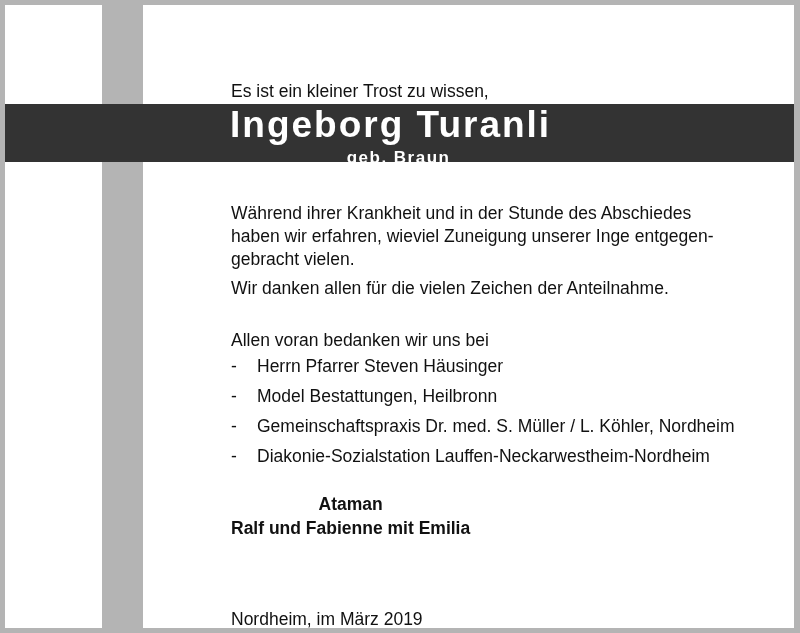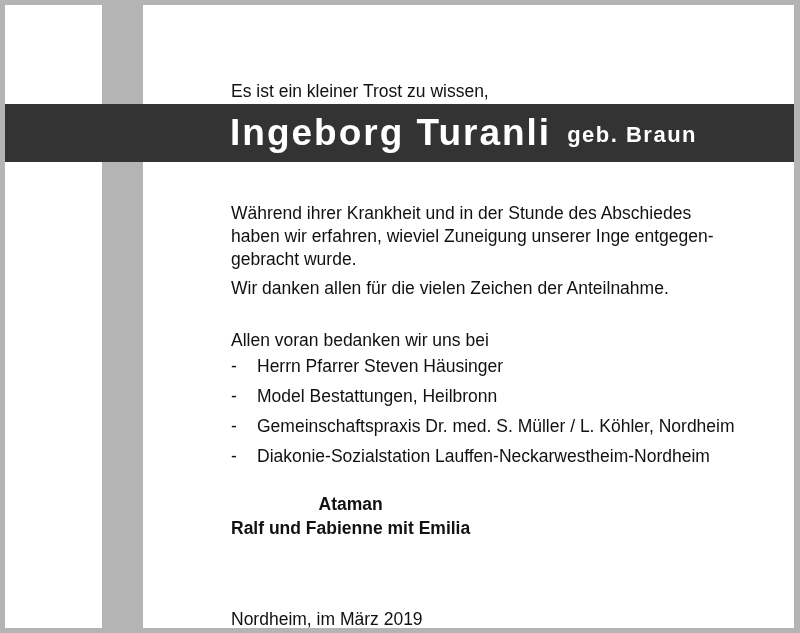--- a/index.html
+++ b/index.html
@@ -21,24 +21,24 @@
     position: absolute; left: 143px; top: 5px; width: 651px; height: 623px;
     background: #ffffff;
   }
   .band {
     position: absolute; left: 5px; top: 104px; width: 789px; height: 58px;
     background: #333333;
   }
   .name {
     position: absolute; left: 230px; top: 104px; height: 58px;
     display: flex; align-items: center; white-space: nowrap;
-    color: #ffffff; font-weight: bold;
+    color: #ffffff; font-weight: bold; flex-direction: column;
   }
   .name .main { font-size: 37px; letter-spacing: 2px; }
-  .name .maiden { font-size: 22px; letter-spacing: 1.5px; margin-left: 16px; position: relative; top: 2px; }
+  .name .maiden { font-size: 17px; letter-spacing: 1.5px; margin-left: 16px; position: relative; top: 2px; }
   .text {
     position: absolute; left: 231px;
     font-size: 17.5px; line-height: 23px; white-space: nowrap;
   }
   .intro { top: 32px; margin-top: 48px; }
   .body1 { top: 190px; margin-top: 12px; }
   .body2 { top: 277px; }
   .body3 { top: 329px; }
   .list { top: 355px; }
   .list .item { height: 30px; display: flex; }
@@ -59,21 +59,21 @@
 </div>
 
 <div class="name">
   <span class="main">Ingeborg Turanli</span>
   <span class="maiden">geb. Braun</span>
 </div>
 
 <div class="text body1">
   <div>Während ihrer Krankheit und in der Stunde des Abschiedes</div>
   <div>haben wir erfahren, wieviel Zuneigung unserer Inge entgegen-</div>
-  <div>gebracht wurde.</div>
+  <div>gebracht vielen.</div>
 </div>
 
 <div class="text body2">Wir danken allen für die vielen Zeichen der Anteilnahme.</div>
 <div class="text body3">Allen voran bedanken wir uns bei</div>
 
 <div class="text list">
   <div class="item">
     <span class="dash">-</span>
     <span>Herrn Pfarrer Steven Häusinger</span>
   </div>

